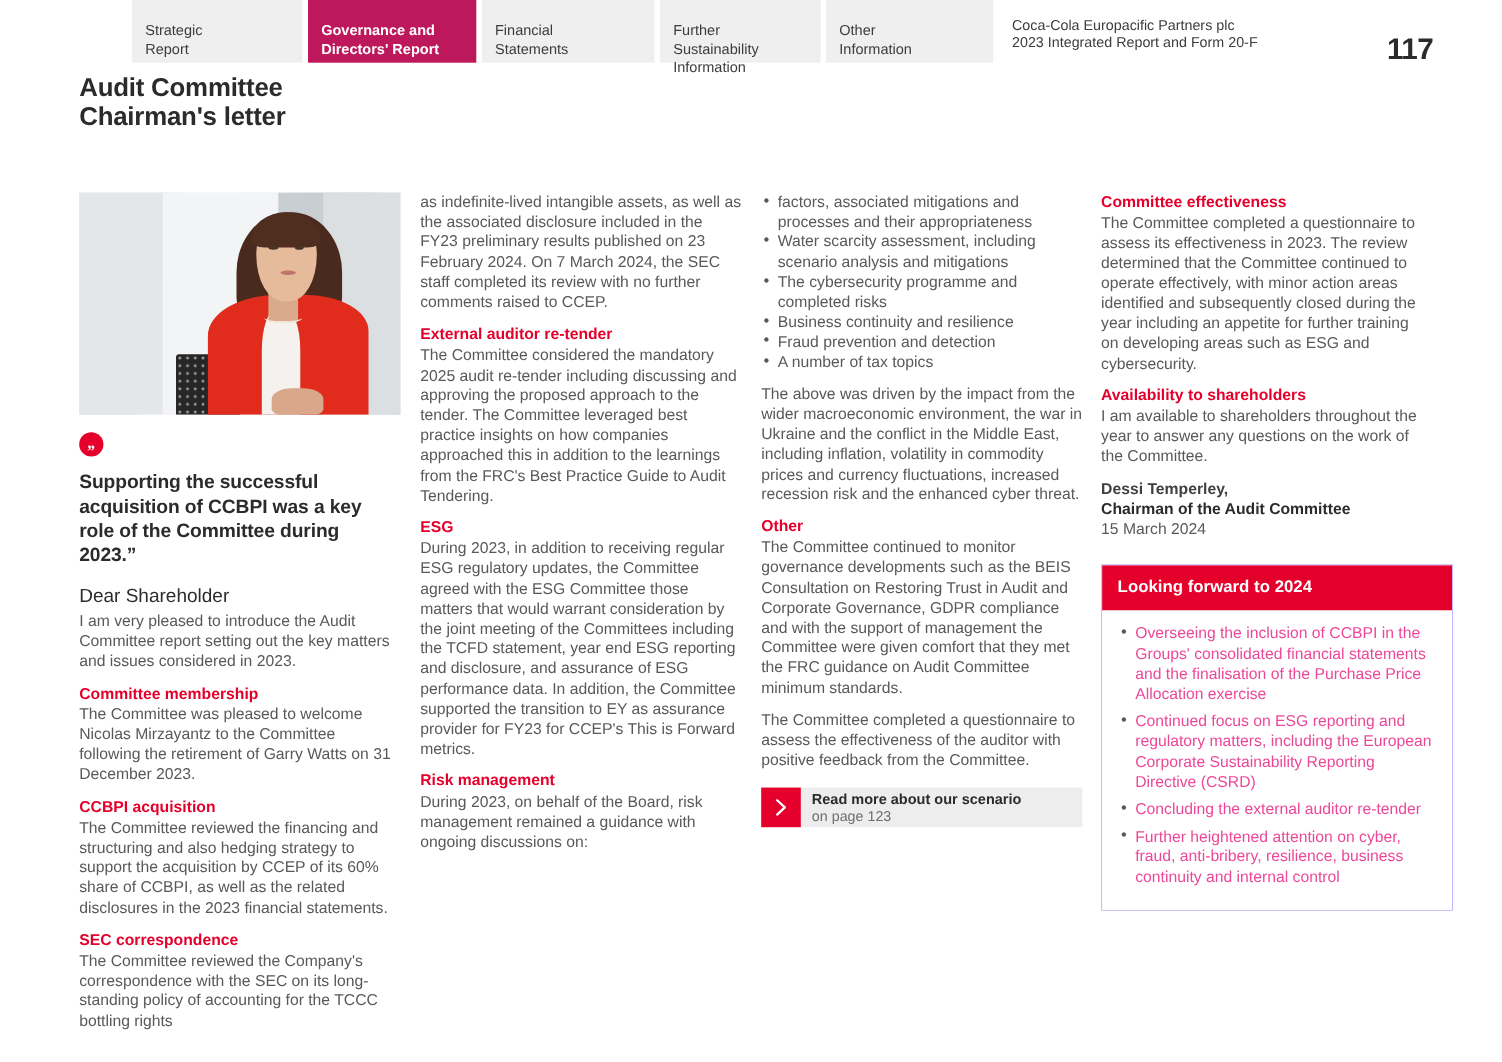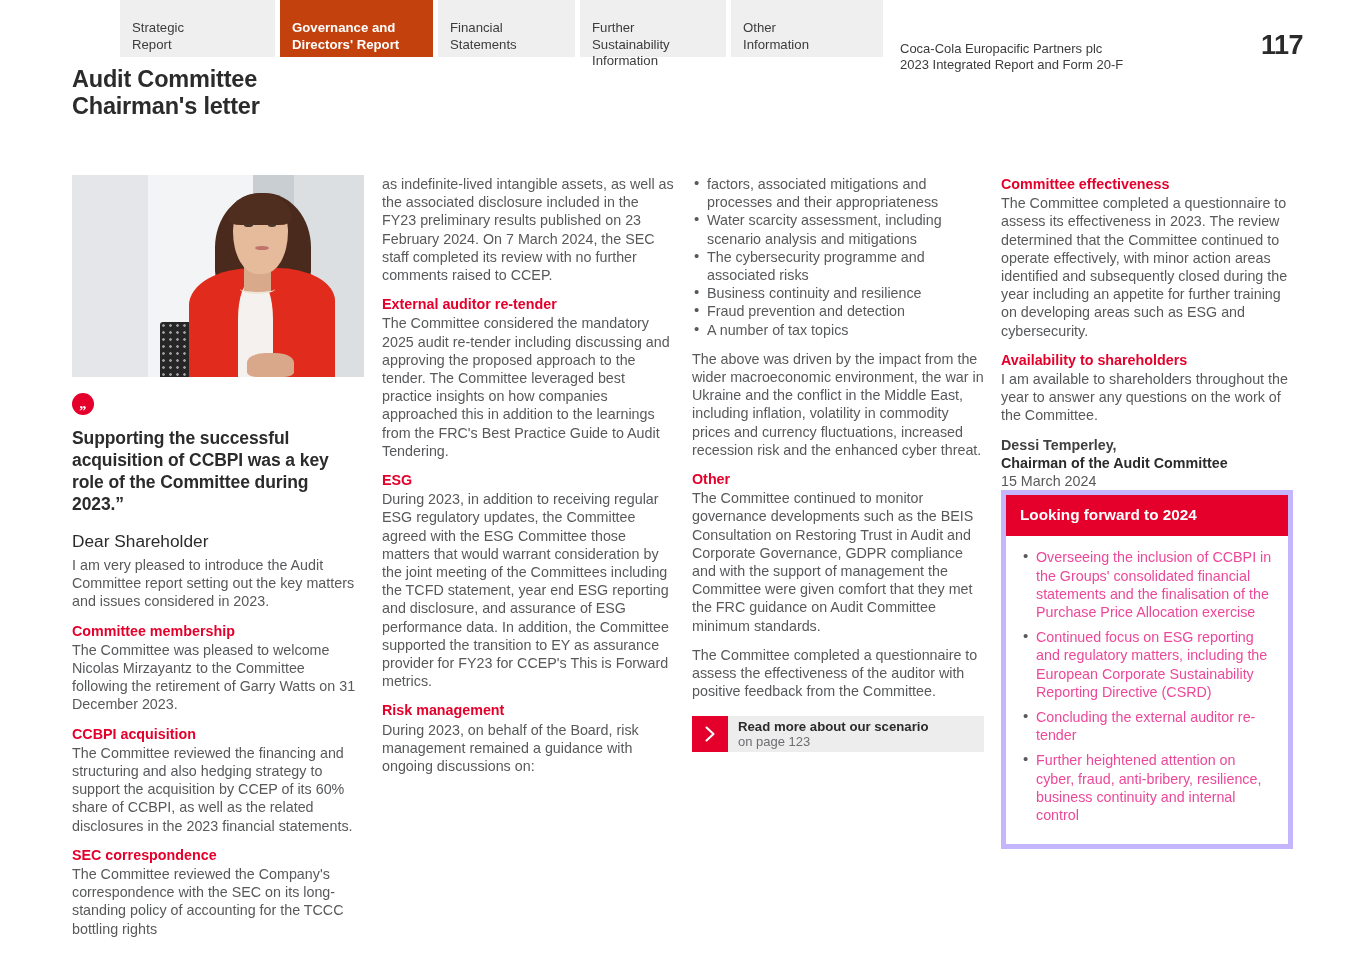--- a/index.html
+++ b/index.html
@@ -37,31 +37,31 @@
     margin-right: 5px;
     padding: 20px 12px 0 12px;
     font-size: 13.2px;
     line-height: 16.5px;
     color: #3c3c3c;
     box-sizing: border-box;
     white-space: pre-line;
   }
   .tab.w1 { width: 155px; margin-left: 48px; }
   .tab.w2 { width: 153px; }
-  .tab.w3 { width: 137px; }
+  .tab.w3 { width: 157px; }
   .tab.w4 { width: 146px; }
   .tab.w5 { width: 152px; }
   .tab.active {
-    background: #c2410c;
+    background: #be185d;
     color: #ffffff;
     font-weight: bold;
   }
   .pub-info {
     margin-left: 12px;
-    padding-top: 41px;
+    padding-top: 15px;
     font-size: 13px;
     line-height: 16px;
     color: #3c3c3c;
     white-space: pre-line;
   }
   .page-num {
     position: absolute;
     right: 62px;
     top: 30px;
     font-size: 27px;
@@ -274,22 +274,23 @@
     display: block;
   }
   .readmore .t2 {
     font-size: 13px;
     color: #6d6e71;
     display: block;
   }
 
   
   .lf-box {
-    width: 292px;
-    border: 5px solid #c4b5fd;
+    margin-top: 23px;
+    width: 320px;
+    border: 1px solid #c4b5fd;
     box-sizing: border-box;
   }
   .lf-head {
     background: #e4002b;
     color: #fff;
     font-size: 15.3px;
     font-weight: bold;
     padding: 11px 14px 12px 14px;
   }
   .lf-body {
@@ -396,21 +397,21 @@
     <p class="after-head">During 2023, on behalf of the Board, risk management remained a guidance with ongoing discussions on:</p>
 
   </div>
 
   <div class="col col3">
     <ul class="bullets">
       <li style="padding-left:15px;">
         <span>factors, associated mitigations and processes and their appropriateness</span>
       </li>
       <li>Water scarcity assessment, including scenario analysis and mitigations</li>
-      <li>The cybersecurity programme and associated risks</li>
+      <li>The cybersecurity programme and completed risks</li>
       <li>Business continuity and resilience</li>
       <li>Fraud prevention and detection</li>
       <li>A number of tax topics</li>
     </ul>
 
     <p>The above was driven by the impact from the wider macroeconomic environment, the war in Ukraine and the conflict in the Middle East, including inflation, volatility in commodity prices and currency fluctuations, increased recession risk and the enhanced cyber threat.</p>
 
     <h3 class="sub">Other</h3>
     <p class="after-head">The Committee continued to monitor governance developments such as the BEIS Consultation on Restoring Trust in Audit and Corporate Governance, GDPR compliance and with the support of management the Committee were given comfort that they met the FRC guidance on Audit Committee minimum standards.</p>
 

